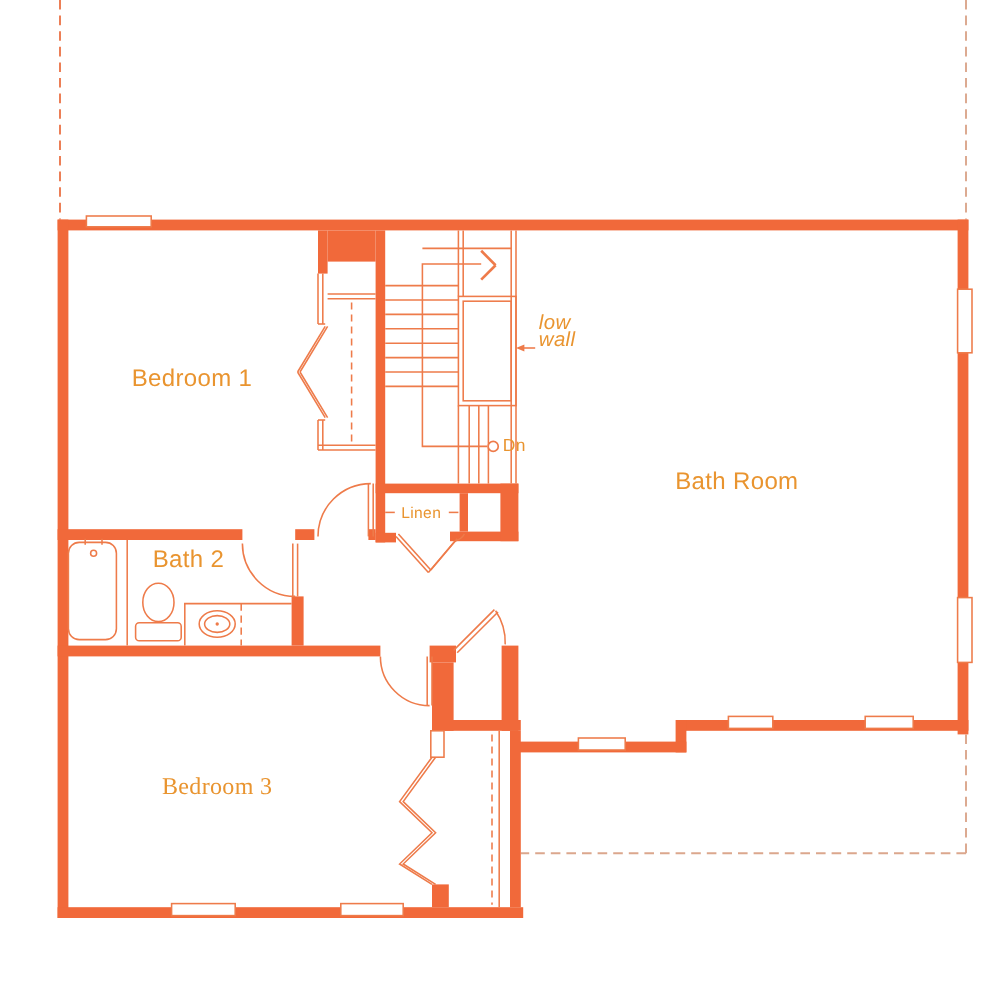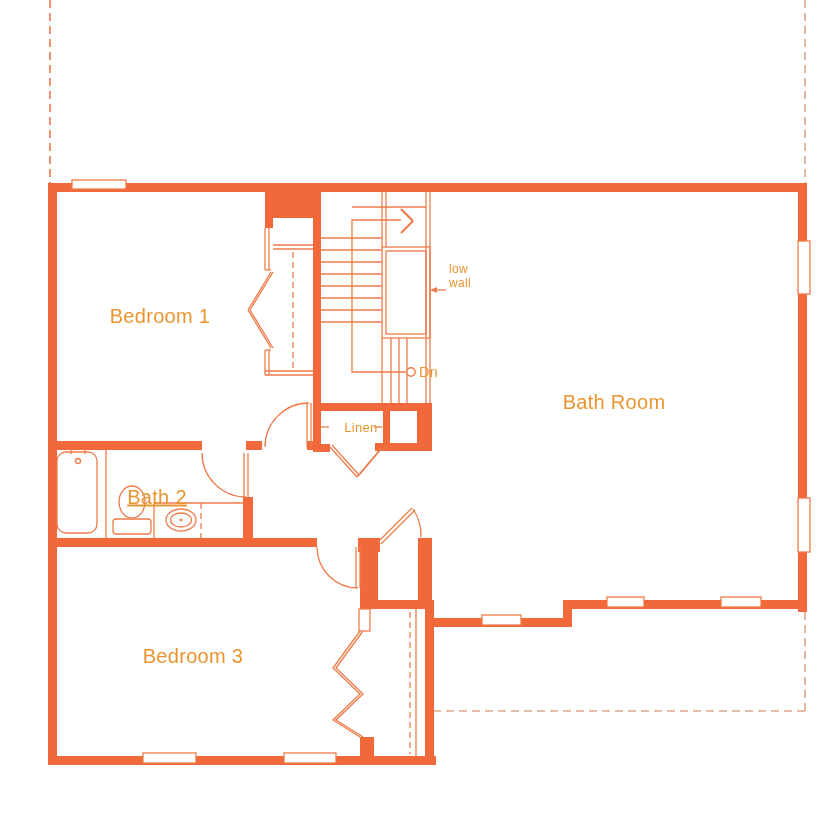--- a/index.html
+++ b/index.html
@@ -11,23 +11,23 @@
   .ln2{stroke:var(--line);stroke-width:2.2;fill:none;}
   .rod{stroke:var(--line);stroke-width:1.3;fill:none;stroke-dasharray:6 4;}
   .win{fill:#ffffff;stroke:var(--line);stroke-width:1.3;}
   .dashL{stroke:var(--dash_left);stroke-width:1.6;fill:none;stroke-dasharray:8 5;}
   .dashR{stroke:var(--dash_right);stroke-width:1.6;fill:none;stroke-dasharray:8 5;}
   .arrowhead{fill:var(--line);stroke:none;}
   .dncirc{fill:#ffffff;stroke:var(--line);stroke-width:1.4;}
   .lbl{position:absolute;color:var(--label);white-space:nowrap;transform:translate(-50%,-50%);
        letter-spacing:.3px;}
   .lbl-big{font-size:20px;}
-  .lbl-small{font-size:13px;margin-left:10px;}
+  .lbl-small{font-size:13px;}
   .lbl-dn{font-size:14.5px;transform:none;}
-  .lbl-lowwall{font-size:12px;line-height:14px;transform:none;text-align:left;}
+  .lbl-lowwall{font-size:17px;line-height:14px;transform:none;text-align:left;font-style:italic;}
 </style>
 </head>
 <body>
 
 <div id="plan">
 
   <svg width="840" height="840" viewBox="0 0 840 840">
 
     <g>
       <line class="dashL" x1="50" y1="0" x2="50" y2="183"></line>
@@ -201,22 +201,22 @@
       </g>
     </g>
 
     <g>
       <line class="ln" x1="434" y1="290" x2="446" y2="290"></line>
       <polygon class="arrowhead" points="430,290 437,287 437,293"></polygon>
     </g>
   </svg>
 
   <div class="lbl lbl-big" style="left:160px;top:316px;">Bedroom 1</div>
-  <div class="lbl lbl-big" style="left:157px;top:497px;text-decoration:underline;">Bath 2</div>
-  <div class="lbl lbl-big" style="left:193px;top:656px;">Bedroom 3</div>
+  <div class="lbl lbl-big" style="left:157px;top:467px;">Bath 2</div>
+  <div class="lbl lbl-big" style="left:181px;top:656px;font-family:Liberation Serif, serif;">Bedroom 3</div>
   <div class="lbl lbl-big" style="left:614px;top:402px;">Bath Room</div>
   <div class="lbl lbl-small" style="left:351px;top:427px;">Linen</div>
   <div class="lbl lbl-dn" style="left:419px;top:364px;">Dn</div>
   <div class="lbl lbl-lowwall" style="left:449px;top:262px;">
     <span>low</span><br>
     <span>wall</span>
   </div>
 
 </div>
 

